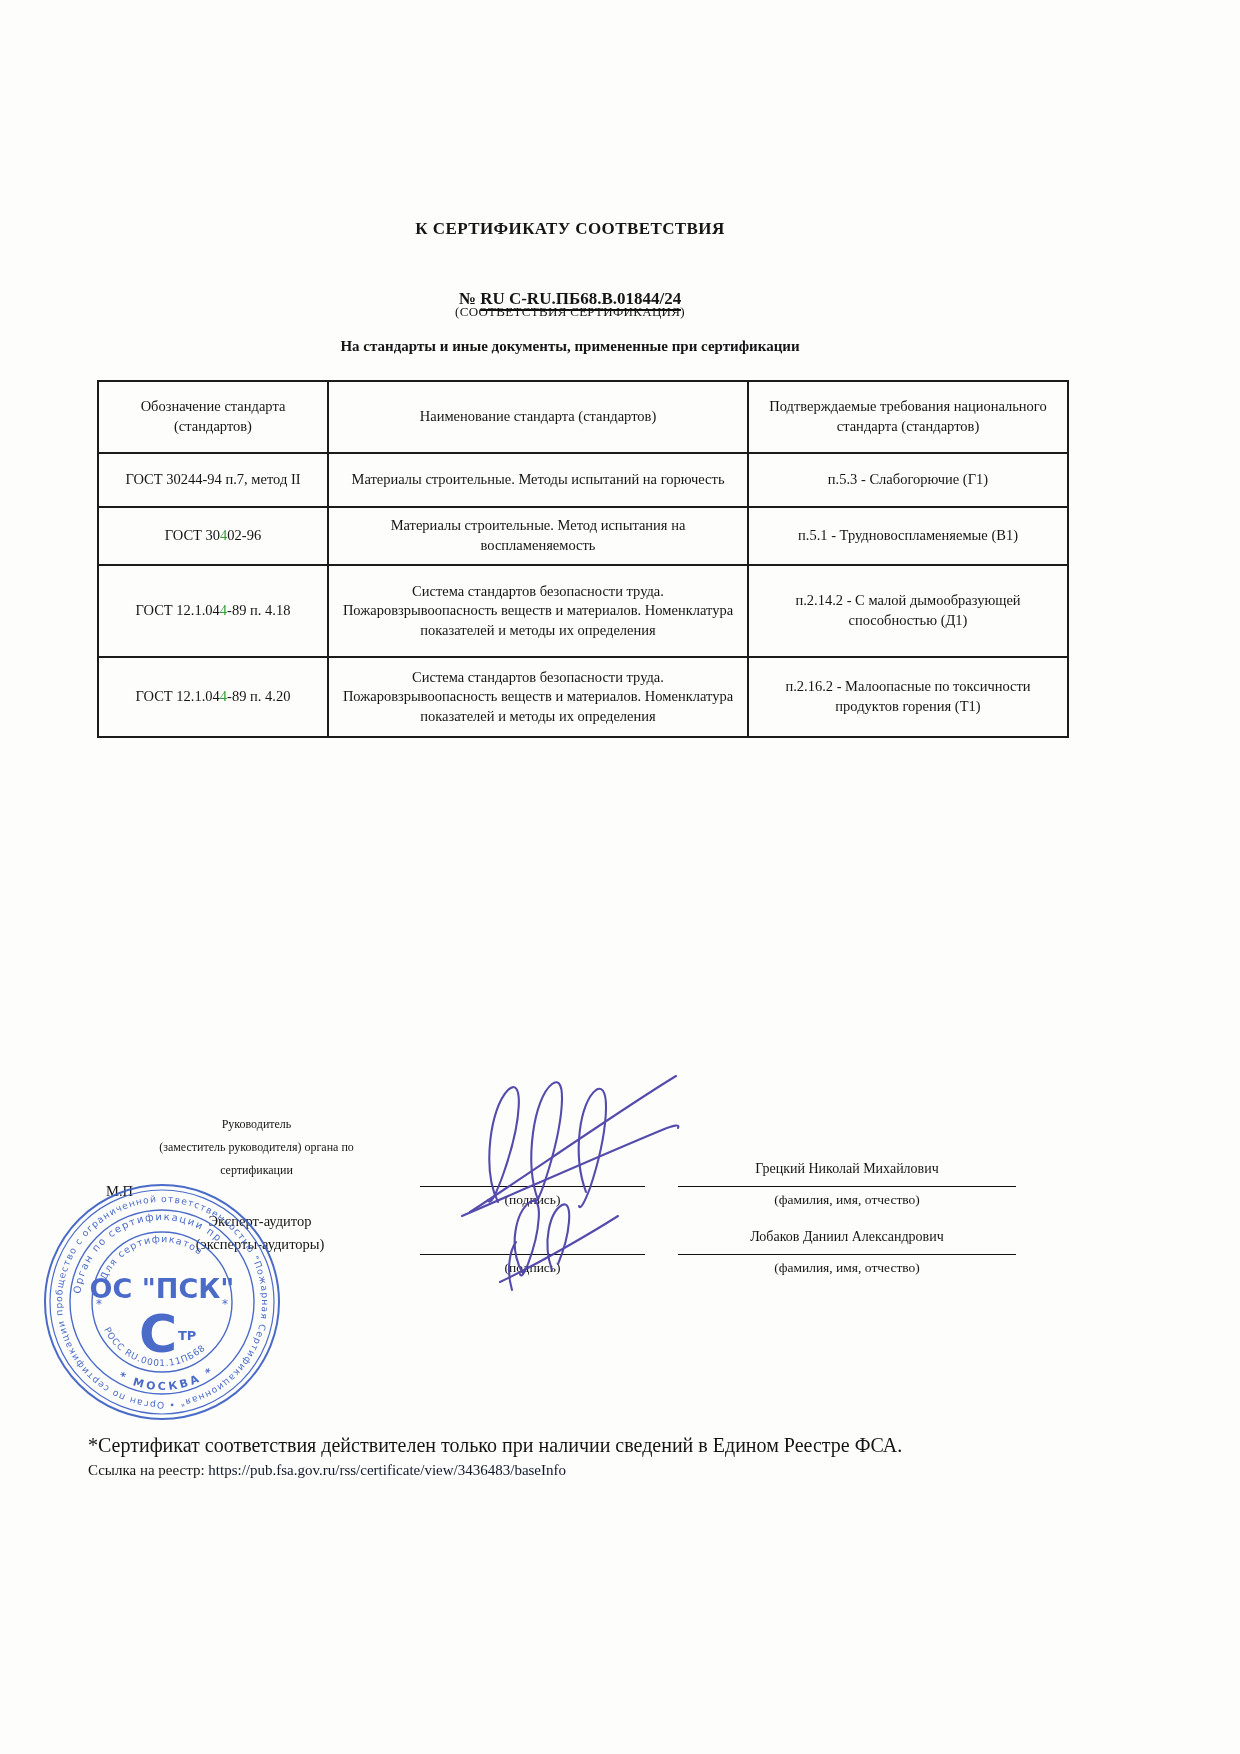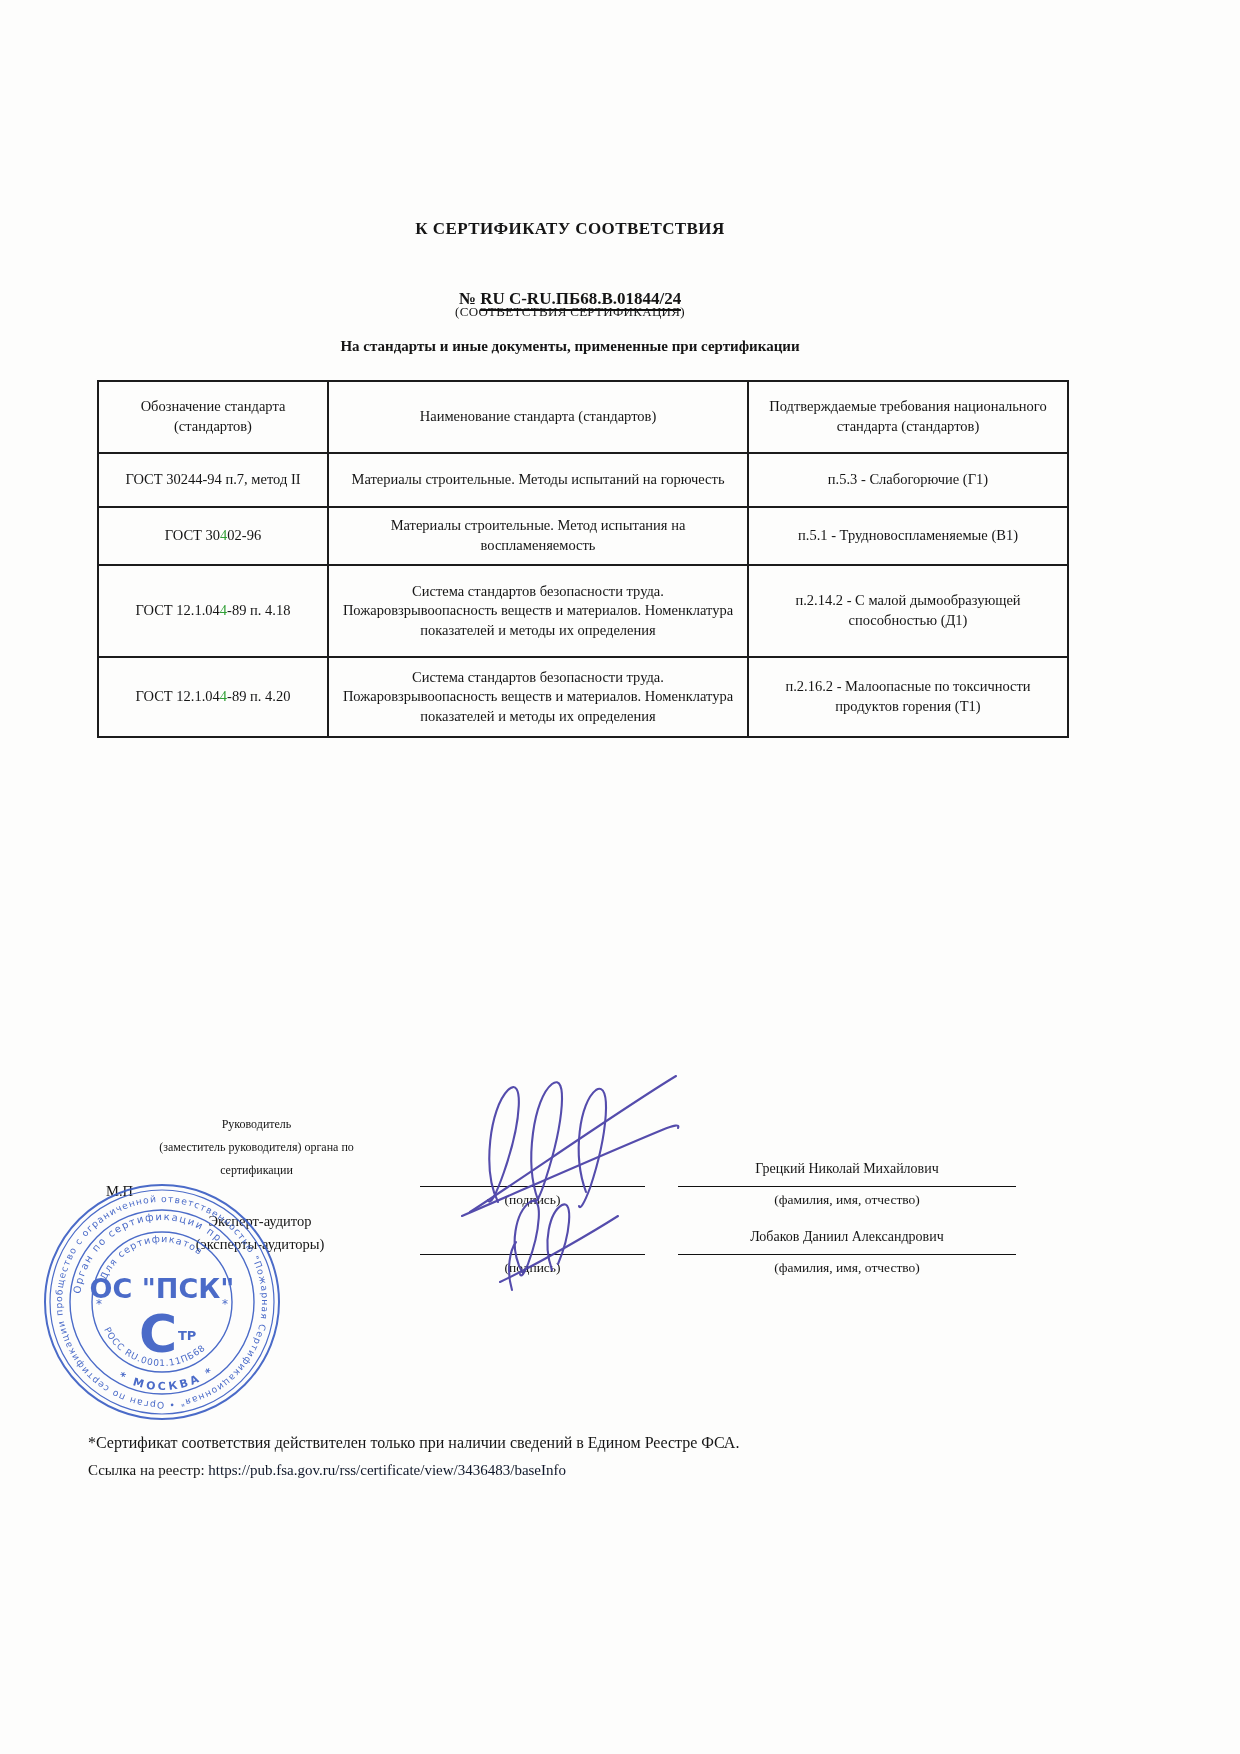--- a/index.html
+++ b/index.html
@@ -47,21 +47,21 @@
   .cap-sign2{left:420px;top:1260px;width:225px;}
   .cap-name1{left:678px;top:1192px;width:338px;}
   .cap-name2{left:678px;top:1260px;width:338px;}
   .name{font-size:14px;text-align:center;}
   .name1{left:678px;top:1161px;width:338px;}
   .name2{left:678px;top:1229px;width:338px;}
   
   .stamp{left:40px;top:1180px;width:244px;height:244px;opacity:.92;}
   .ink{left:400px;top:1050px;width:320px;height:250px;}
   
-  .foot1{left:88px;top:1434px;font-size:16px;}
+  .foot1{left:88px;top:1434px;font-size:20px;}
   .foot2{left:88px;top:1462px;font-size:15px;}
   .foot2 a{color:#0f172a;text-decoration:none;}
 </style>
 </head>
 <body>
 
 <div class="page">
 
   <div class="abs hdr hdr-sub">К СЕРТИФИКАТУ СООТВЕТСТВИЯ</div>
   <div class="abs hdr hdr-num"><span>№ </span><span class="num-underline">RU C-RU.ПБ68.В.01844/24</span></div>

